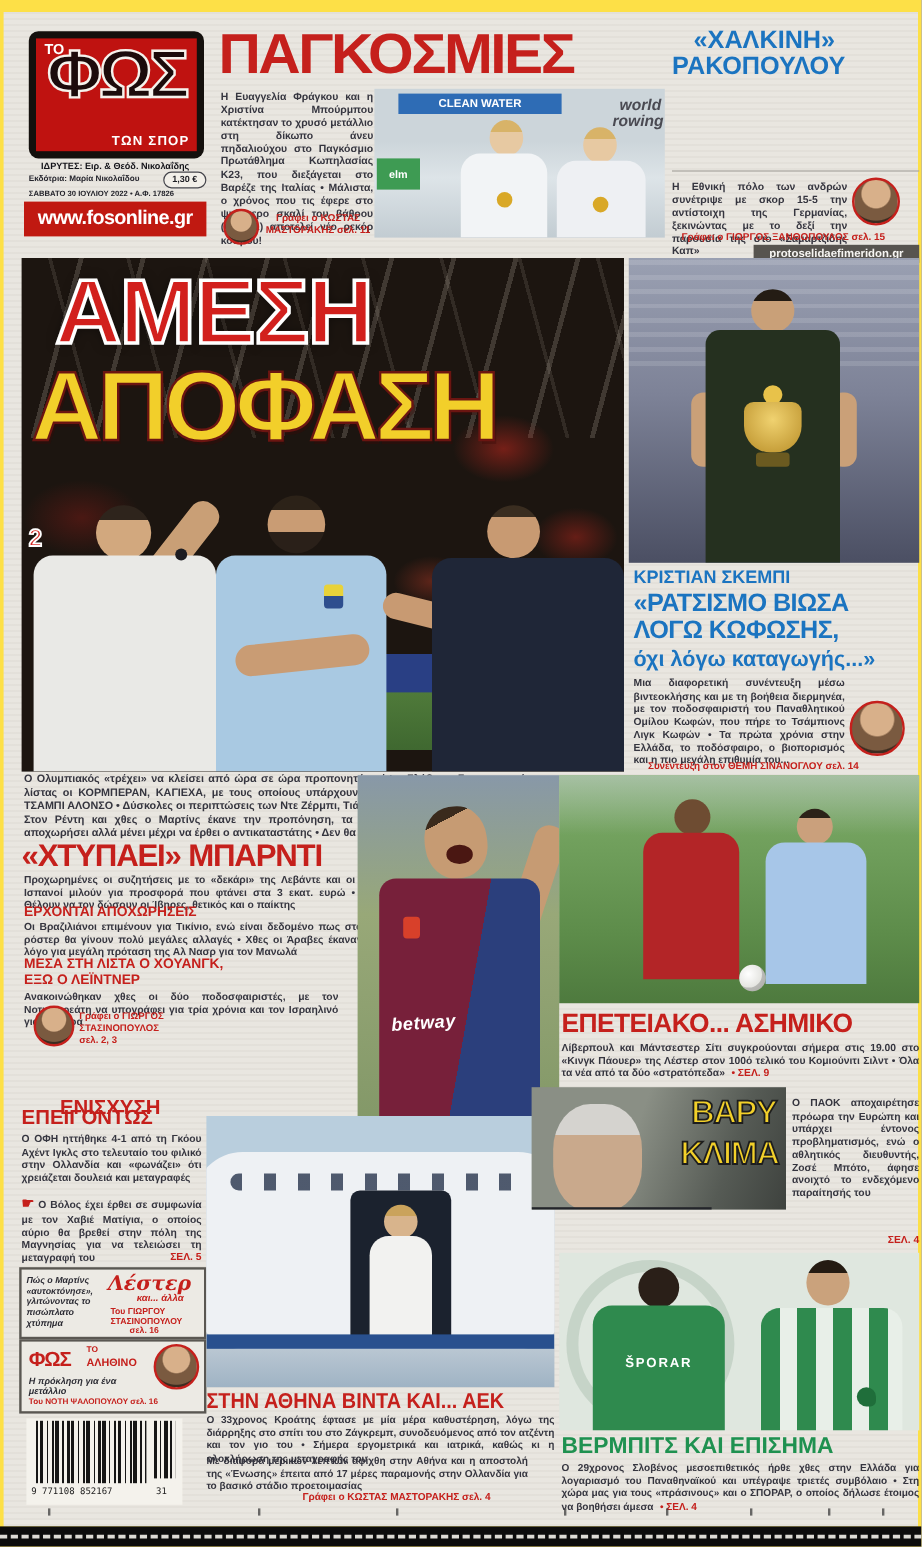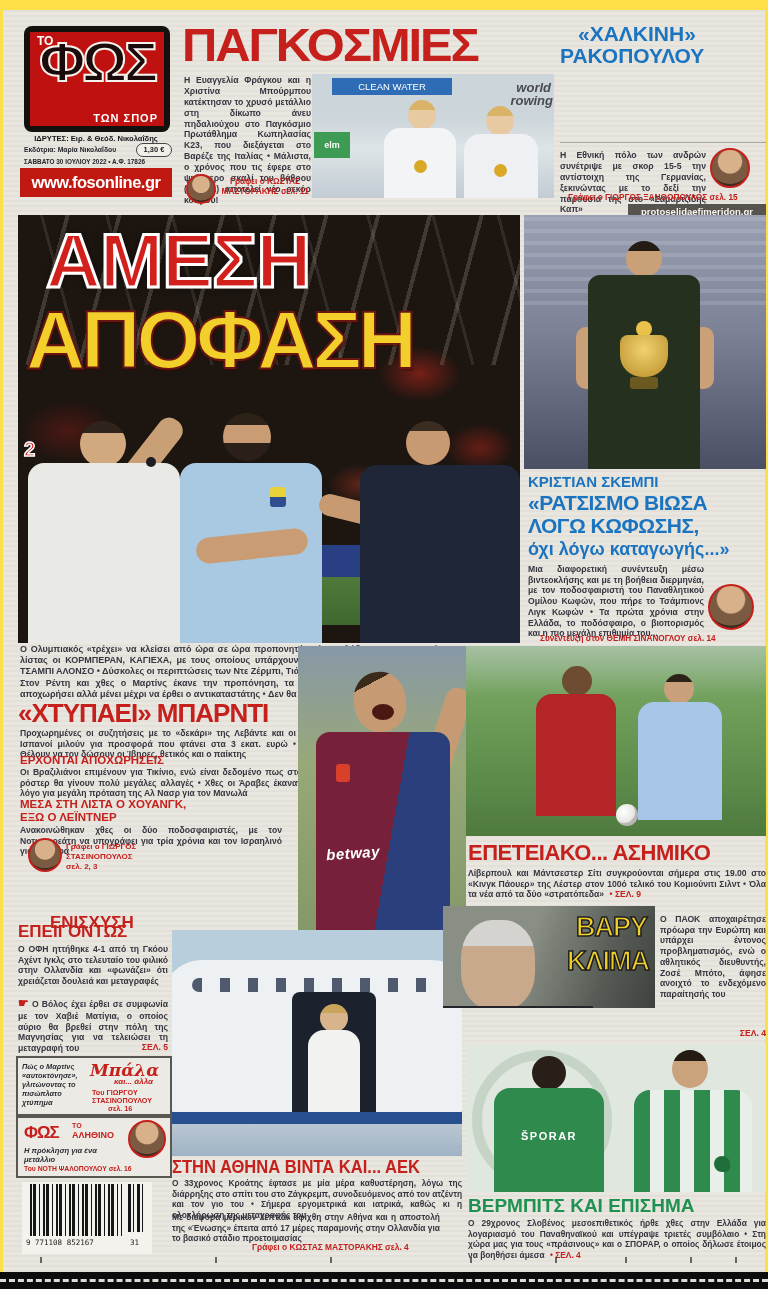--- a/index.html
+++ b/index.html
@@ -34,21 +34,21 @@
   <div class="a b" style="left:24px;top:146px;width:110px;font-size:6.8px;color:#24242c;">Εκδότρια: Μαρία Νικολαΐδου</div>
   <div class="a b" style="left:136px;top:143px;width:34px;height:12px;border:1px solid #45454c;border-radius:8px;font-size:7.5px;color:#1c1c22;text-align:center;line-height:12px;background:#f2efe9;">1,30 €</div>
   <div class="a b" style="left:24px;top:158px;width:146px;font-size:6.4px;color:#24242c;">ΣΑΒΒΑΤΟ 30 ΙΟΥΛΙΟΥ 2022 • Α.Φ. 17826</div>
   <div class="a" style="left:20px;top:168px;width:152px;height:29px;background:#c01911;color:#ffffff;font-size:16.5px;font-weight:900;text-align:center;line-height:29px;letter-spacing:-0.5px;">www.fosonline.gr</div>
 
   <div class="a hl-big red" style="left:182px;top:21px;font-size:47px;letter-spacing:-2px;transform:scaleX(1.04);transform-origin:left;">ΠΑΓΚΟΣΜΙΕΣ</div>
   <div class="a body-txt jt" style="left:184px;top:75px;width:127px;font-size:8.7px;">Η Ευαγγελία Φράγκου και η Χριστίνα Μπούρμπου κατέκτησαν το χρυσό μετάλλιο στη δίκωπο άνευ πηδαλιούχου στο Παγκόσμιο Πρωτάθλημα Κωπηλασίας Κ23, που διεξάγεται στο Βαρέζε της Ιταλίας • Μάλιστα, ο χρόνος που τις έφερε στο ψηλότερο σκαλί του βάθρου (6:58.41) αποτελεί νέο ρεκόρ κόσμου!</div>
   <div class="a avatar" style="left:186px;top:174px;width:26px;height:26px;"></div>
   <div class="a b red" style="left:217px;top:177px;width:96px;font-size:8.3px;text-align:center;line-height:1.2;">Γράφει ο ΚΩΣΤΑΣ ΜΑΣΤΟΡΑΚΗΣ σελ. 11</div>
   <div class="a photo" style="left:312px;top:74px;width:242px;height:124px;background:linear-gradient(180deg,#ccd5da 0 35%,#dde4e8 60%,#c2ccd2);">
-    <div class="a" style="left:20px;top:4px;width:120px;height:17px;background:#2e6cb5;color:#fff;font-weight:400;font-size:9.5px;text-align:center;line-height:17px;">CLEAN WATER</div>
+    <div class="a" style="left:20px;top:4px;width:136px;height:17px;background:#2e6cb5;color:#fff;font-weight:700;font-size:9.5px;text-align:center;line-height:17px;">CLEAN WATER</div>
     <div class="a b" style="right:3px;top:6px;font-size:13px;font-style:italic;color:#4a4a52;">world</div>
     <div class="a b" style="right:1px;top:19px;font-size:13px;font-style:italic;color:#4a4a52;">rowing</div>
     <div class="a" style="left:2px;top:58px;width:36px;height:26px;background:#3e9b53;color:#fff;font-weight:700;font-size:9px;text-align:center;line-height:26px;">elm</div>
     <div class="a" style="left:96px;top:26px;width:28px;height:30px;border-radius:50%;background:linear-gradient(#d8b368 0 10px,#e7c9a2 10px);"></div>
     <div class="a round-top" style="left:72px;top:54px;width:72px;height:70px;background:#f2f4f6;"></div>
     <div class="a" style="left:102px;top:86px;width:13px;height:13px;border-radius:50%;background:#d9a827;"></div>
     <div class="a" style="left:174px;top:32px;width:28px;height:30px;border-radius:50%;background:linear-gradient(#d8b368 0 10px,#e7c9a2 10px);"></div>
     <div class="a round-top" style="left:152px;top:60px;width:74px;height:64px;background:#eef0f3;"></div>
     <div class="a" style="left:182px;top:90px;width:13px;height:13px;border-radius:50%;background:#d9a827;"></div>
   </div>
@@ -149,21 +149,21 @@
   <div class="a hl-big red" style="left:18px;top:923px;font-size:17px;">ΕΠΕΙΓΟΝΤΩΣ</div>
   <div class="a body-txt jt" style="left:18px;top:944px;width:150px;font-size:8.6px;">Ο ΟΦΗ ηττήθηκε 4-1 από τη Γκόου Αχέντ Ιγκλς στο τελευταίο του φιλικό στην Ολλανδία και «φωνάζει» ότι χρειάζεται δουλειά και μεταγραφές</div>
   <div class="a body-txt jt" style="left:18px;top:996px;width:150px;font-size:8.6px;">
     <span class="red" style="font-size:12px;">☛</span>
     <span>Ο Βόλος έχει έρθει σε συμφωνία με τον Χαβιέ Ματίγια, ο οποίος αύριο θα βρεθεί στην πόλη της Μαγνησίας για να τελειώσει τη μεταγραφή του</span>
   </div>
   <div class="a b red" style="left:18px;top:1042px;width:150px;font-size:8.6px;text-align:right;">ΣΕΛ. 5</div>
 
   <div class="a" style="left:16px;top:1056px;width:152px;height:56px;border:2px solid #5a5752;background:#eceae4;">
     <div class="a b" style="left:4px;top:5px;width:64px;font-size:7.4px;font-style:italic;color:#2c2c34;line-height:1.2;">Πώς ο Μαρτίνς «αυτοκτόνησε», γλιτώνοντας το πισώπλατο χτύπημα</div>
-    <div class="a red" style="left:72px;top:2px;font-size:17px;font-weight:800;font-style:italic;font-family:'DejaVu Serif',serif;">Μπάλα</div>
+    <div class="a red" style="left:72px;top:2px;font-size:17px;font-weight:800;font-style:italic;font-family:'DejaVu Serif',serif;">Λέστερ</div>
     <div class="a b red" style="left:96px;top:19px;font-size:8px;font-style:italic;">και... άλλα</div>
     <div class="a b red" style="left:74px;top:30px;font-size:7.2px;">Του ΓΙΩΡΓΟΥ</div>
     <div class="a b red" style="left:74px;top:38px;font-size:7.2px;">ΣΤΑΣΙΝΟΠΟΥΛΟΥ</div>
     <div class="a b red" style="left:90px;top:46px;font-size:7.2px;">σελ. 16</div>
   </div>
 
   <div class="a" style="left:16px;top:1116px;width:152px;height:58px;border:2px solid #5a5752;background:#eceae4;">
     <div class="a hl-big red" style="left:6px;top:6px;font-size:17px;letter-spacing:-1px;">ΦΩΣ</div>
     <div class="a b red" style="left:54px;top:4px;font-size:7px;">ΤΟ</div>
     <div class="a b red" style="left:54px;top:12px;font-size:9px;">ΑΛΗΘΙΝΟ</div>

